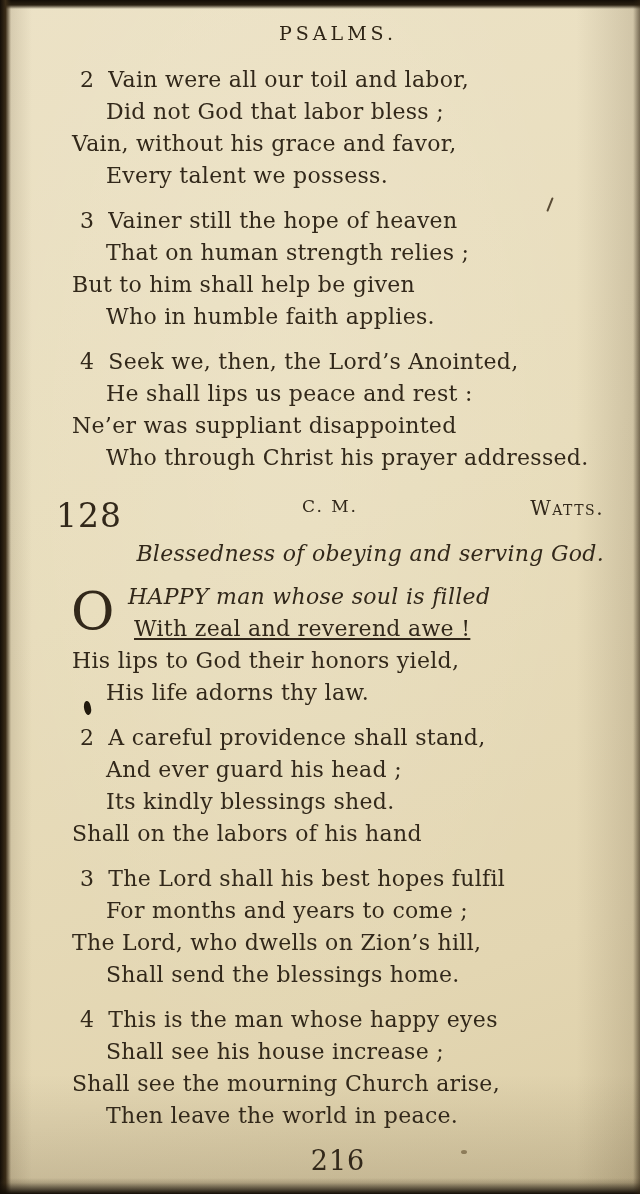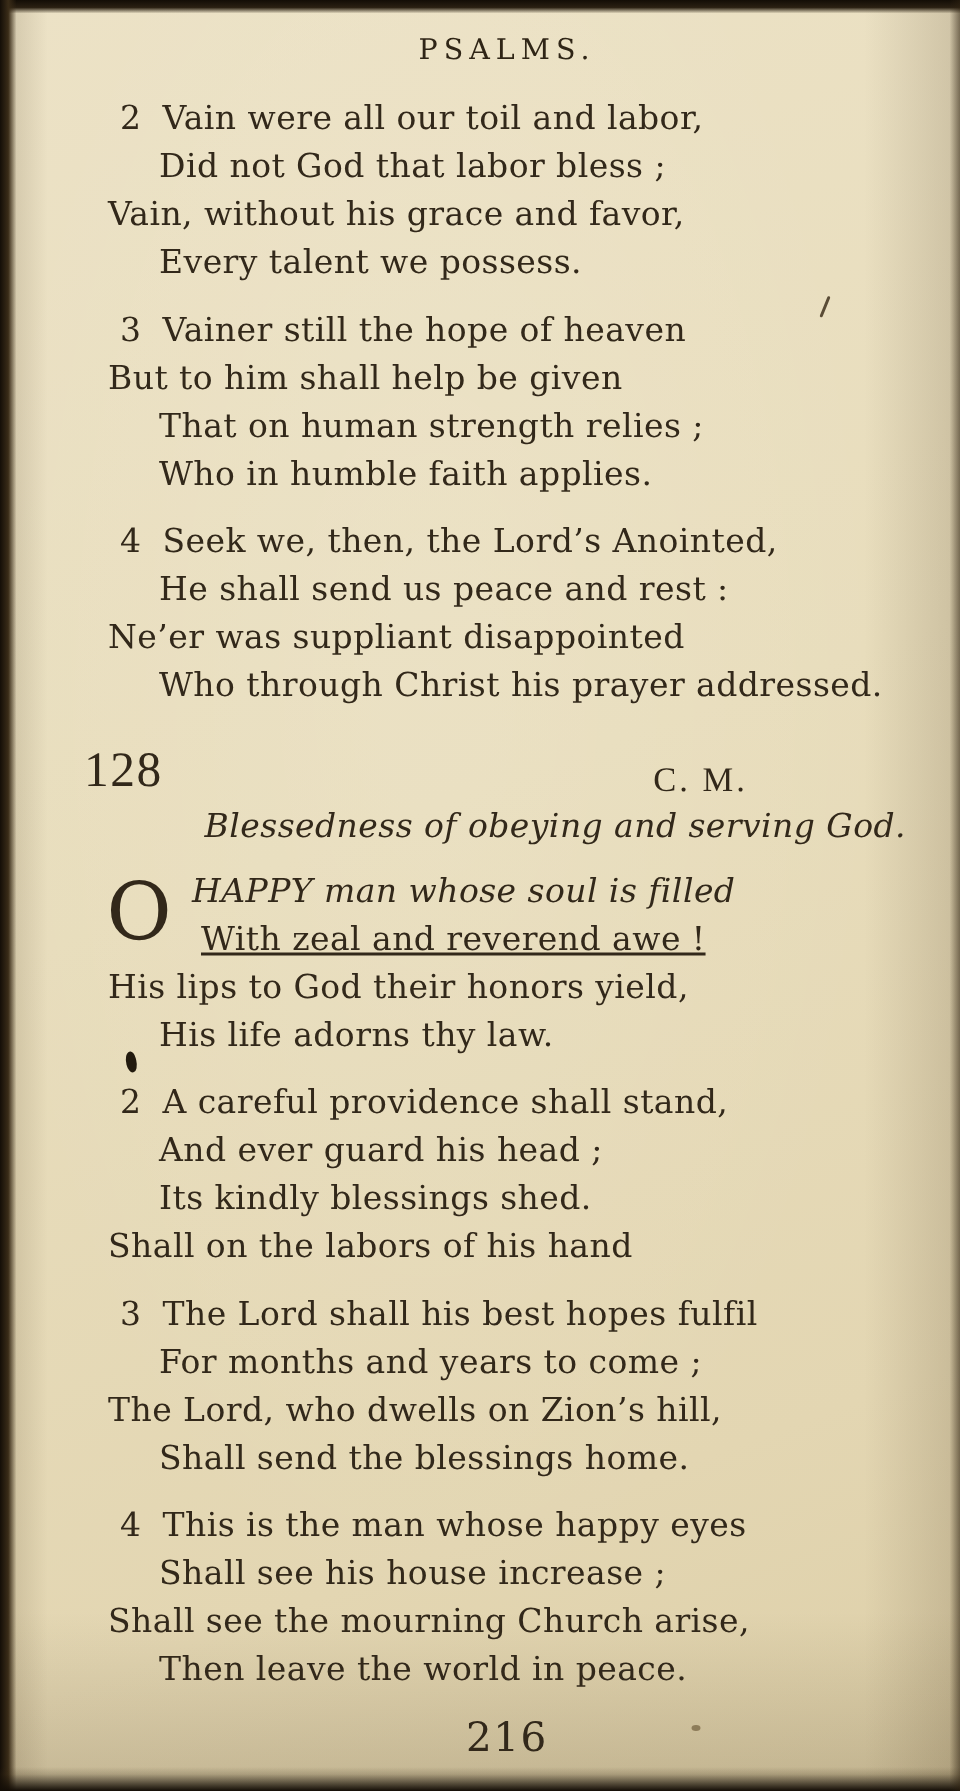--- a/index.html
+++ b/index.html
@@ -58,26 +58,25 @@
     letter-spacing: 0.3px;
   }
   .line { white-space: nowrap; }
   .line.indent-1 { margin-left: 34px; }
   .line.indent-dc { margin-left: 56px; font-style: italic; }
   .line.indent-dc2 { margin-left: 62px; text-decoration: underline; }
   .line.numbered { padding-left: 8px; }
   .vnum { display: inline-block; margin-right: 14px; }
   .hymn-heading {
     display: flex;
-    align-items: flex-end;
+    align-items: flex-start;
     margin: 22px 0 6px -16px;
-    font-family: Liberation Serif, serif;
   }
   .hymn-number { flex: 1; font-size: 33px; letter-spacing: 1px; }
-  .hymn-meter  { flex: 1; text-align: center; font-size: 23px; letter-spacing: 2px; }
+  .hymn-meter  { flex: 1; text-align: center; font-size: 17px; letter-spacing: 2px; }
   .hymn-author { flex: 1; text-align: right; font-size: 20px; font-variant: small-caps; letter-spacing: 1.5px; }
   .hymn-subtitle {
     font-style: italic;
     text-align: right;
     font-size: 22px;
     margin-bottom: 15px;
     letter-spacing: 0.3px;
   }
   .first-verse { position: relative; }
   .dropcap {
@@ -120,35 +119,36 @@
 
     <div id="continuation-verses">
         <div class="verse">
           <div class="line indent-0 numbered"><span class="vnum">2</span>Vain were all our toil and labor,</div>
           <div class="line indent-1">Did not God that labor bless ;</div>
           <div class="line indent-0">Vain, without his grace and favor,</div>
           <div class="line indent-1">Every talent we possess.</div>
         </div>
         <div class="verse">
           <div class="line indent-0 numbered"><span class="vnum">3</span>Vainer still the hope of heaven</div>
+          <div class="line indent-1">That on human strength relies ;</div>
           <div class="line indent-0">But to him shall help be given</div>
-          <div class="line indent-1">That on human strength relies ;</div>
           <div class="line indent-1">Who in humble faith applies.</div>
         </div>
         <div class="verse">
           <div class="line indent-0 numbered"><span class="vnum">4</span>Seek we, then, the Lord’s Anointed,</div>
-          <div class="line indent-1">He shall send us peace and rest :</div>
+          <div class="line indent-1">He shall lips us peace and rest :</div>
           <div class="line indent-0">Ne’er was suppliant disappointed</div>
           <div class="line indent-1">Who through Christ his prayer addressed.</div>
         </div>
       </div>
 
     <div class="hymn-heading">
       <span class="hymn-number">128</span>
       <span class="hymn-meter">C. M.</span>
+      <span class="hymn-author">Watts.</span>
     </div>
 
     <div class="hymn-subtitle">Blessedness of obeying and serving God.</div>
 
     <div id="first-verse" class="verse first-verse">
       <span class="dropcap">O</span>
     <div class="line indent-dc">HAPPY man whose soul is filled</div>
         <div class="line indent-dc2">With zeal and reverend awe !</div>
         <div class="line indent-0">His lips to God their honors yield,</div>
         <div class="line indent-1">His life adorns thy law.</div>

